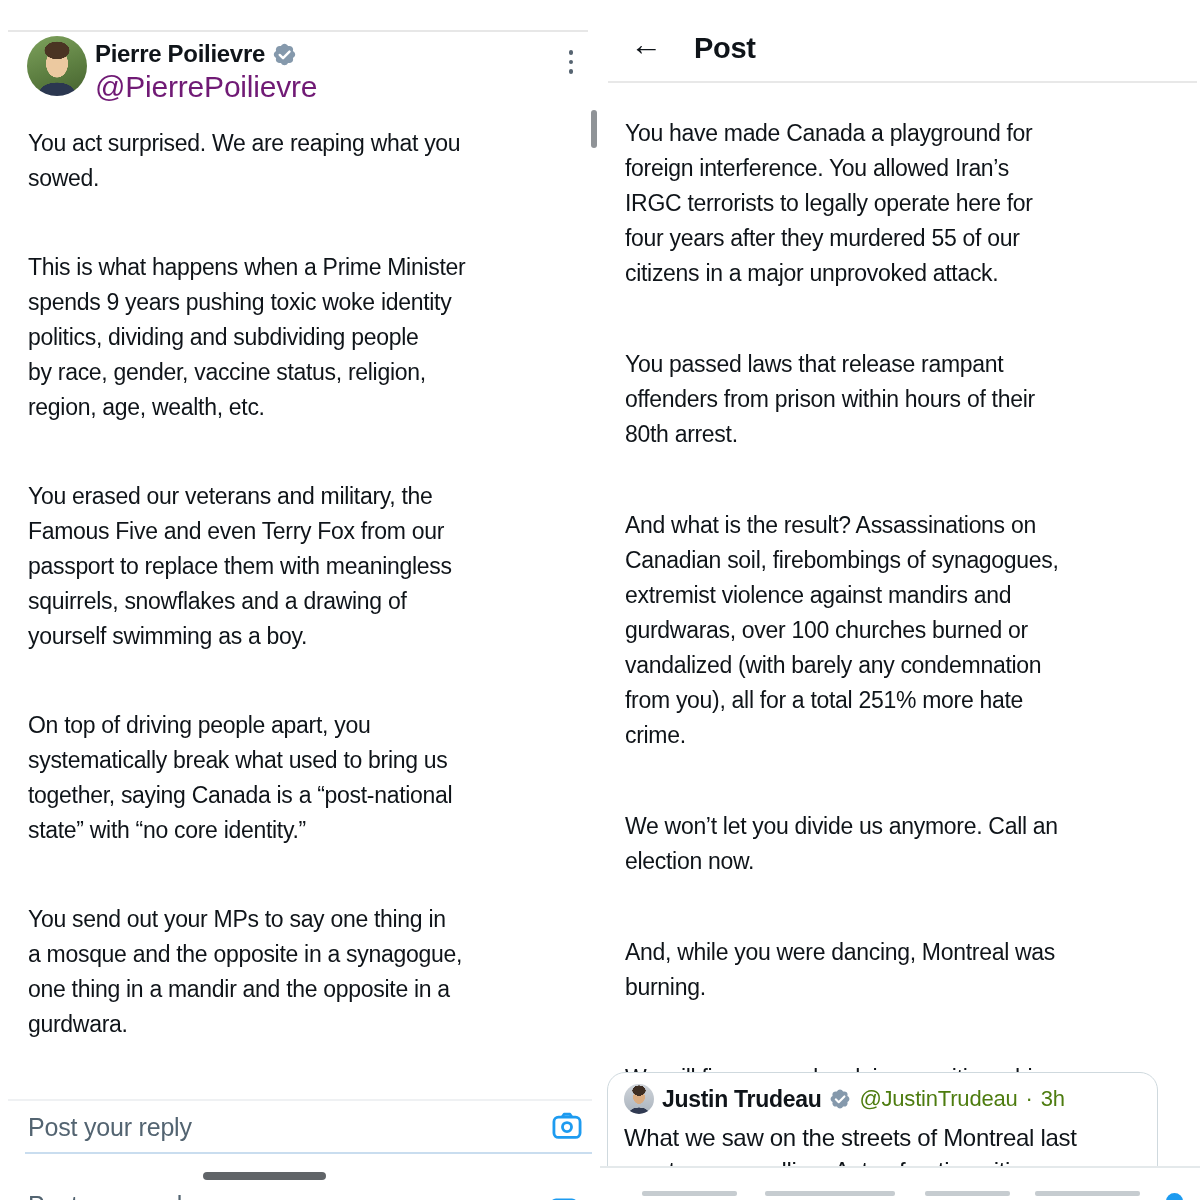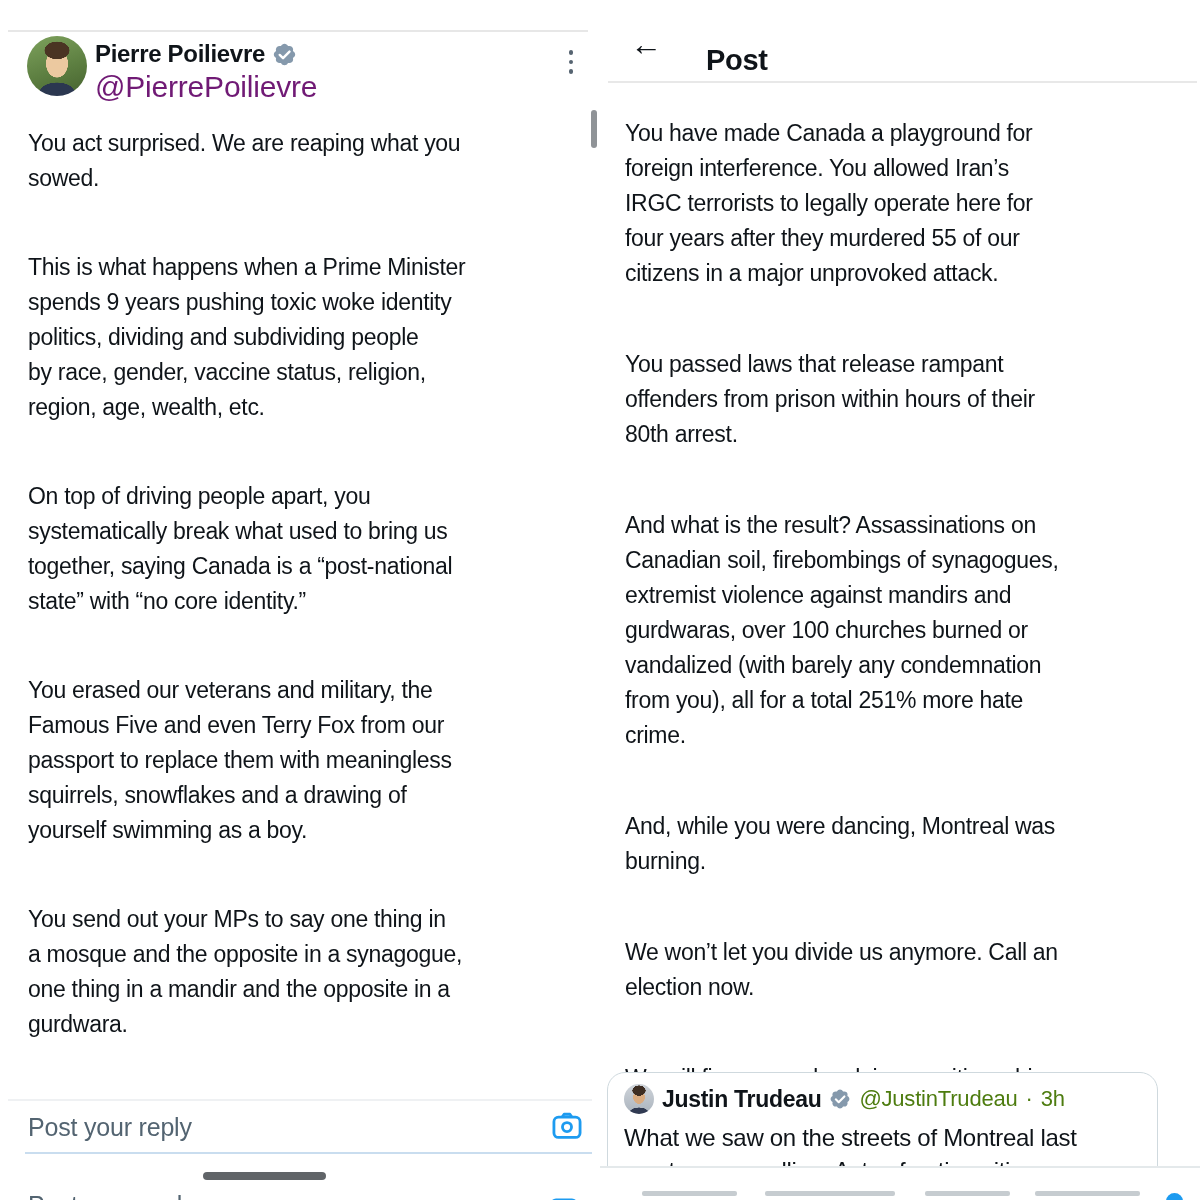--- a/index.html
+++ b/index.html
@@ -88,29 +88,29 @@
       </div>
 
     <div class="tweet-body lp-body">
       <p>You act surprised. We are reaping what you
 sowed.</p>
       <p>This is what happens when a Prime Minister
 spends 9 years pushing toxic woke identity
 politics, dividing and subdividing people
 by race, gender, vaccine status, religion,
 region, age, wealth, etc.</p>
-      <p>On top of driving people apart, you
-systematically break what used to bring us
-together, saying Canada is a “post-national
-state” with “no core identity.”</p>
       <p>You erased our veterans and military, the
 Famous Five and even Terry Fox from our
 passport to replace them with meaningless
 squirrels, snowflakes and a drawing of
 yourself swimming as a boy.</p>
+      <p>On top of driving people apart, you
+systematically break what used to bring us
+together, saying Canada is a “post-national
+state” with “no core identity.”</p>
       <p>You send out your MPs to say one thing in
 a mosque and the opposite in a synagogue,
 one thing in a mandir and the opposite in a
 gurdwara.</p>
     </div>
 
     <div class="hairline lp-replytop"></div>
     <span class="reply-placeholder">Post your reply</span>
     <svg class="camera-btn" viewBox="0 0 24 24">
       <rect x="2.2" y="5.4" width="19.6" height="15.2" rx="3.4" fill="none" stroke="#1d9bf0" stroke-width="2.1"></rect>
@@ -128,43 +128,43 @@
       <svg width="30" height="30" viewBox="0 0 24 24">
         <rect x="2.2" y="5.4" width="19.6" height="15.2" rx="3.4" fill="none" stroke="#1d9bf0" stroke-width="2.1"></rect>
       </svg>
     </div>
 
     <div class="scroll-thumb"></div>
   </section>
 
   <section>
     <span class="back-btn">←</span>
-    <h1 class="post-title" style="margin:16px;text-align:right;">Post</h1>
+    <h1 class="post-title" style="margin:4px;text-align:right;">Post</h1>
     <div class="hairline rp-headline"></div>
 
     <div class="tweet-body rp-body">
       <p>You have made Canada a playground for
 foreign interference. You allowed Iran’s
 IRGC terrorists to legally operate here for
 four years after they murdered 55 of our
 citizens in a major unprovoked attack.</p>
       <p>You passed laws that release rampant
 offenders from prison within hours of their
 80th arrest.</p>
       <p>And what is the result? Assassinations on
 Canadian soil, firebombings of synagogues,
 extremist violence against mandirs and
 gurdwaras, over 100 churches burned or
 vandalized (with barely any condemnation
 from you), all for a total 251% more hate
 crime.</p>
+      <p>We won’t let you divide us anymore. Call an
+election now.</p>
       <p>And, while you were dancing, Montreal was
 burning.</p>
-      <p>We won’t let you divide us anymore. Call an
-election now.</p>
       <p>We will fire you and reclaim our citizenship,
 our values, our lives, our freedom and, most
 of all, our country.</p>
     </div>
 
     <div class="quote-clip">
       <div class="quote-card">
         <div class="quote-head">
           <div class="avatar-sm"></div>
           <span class="qname">Justin Trudeau</span>

